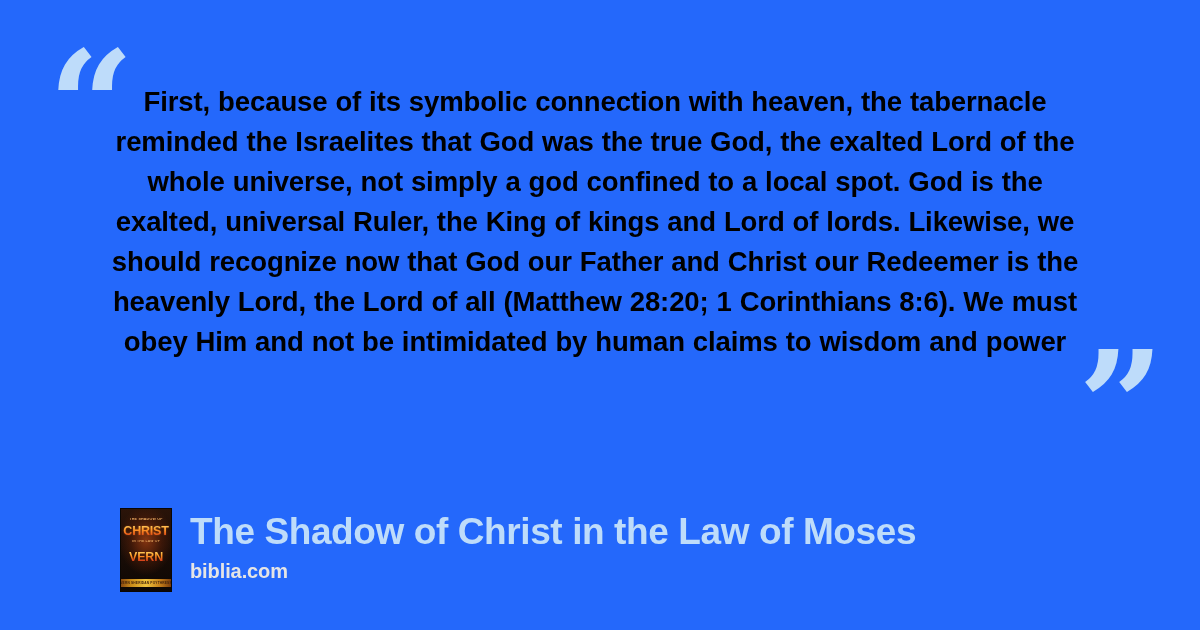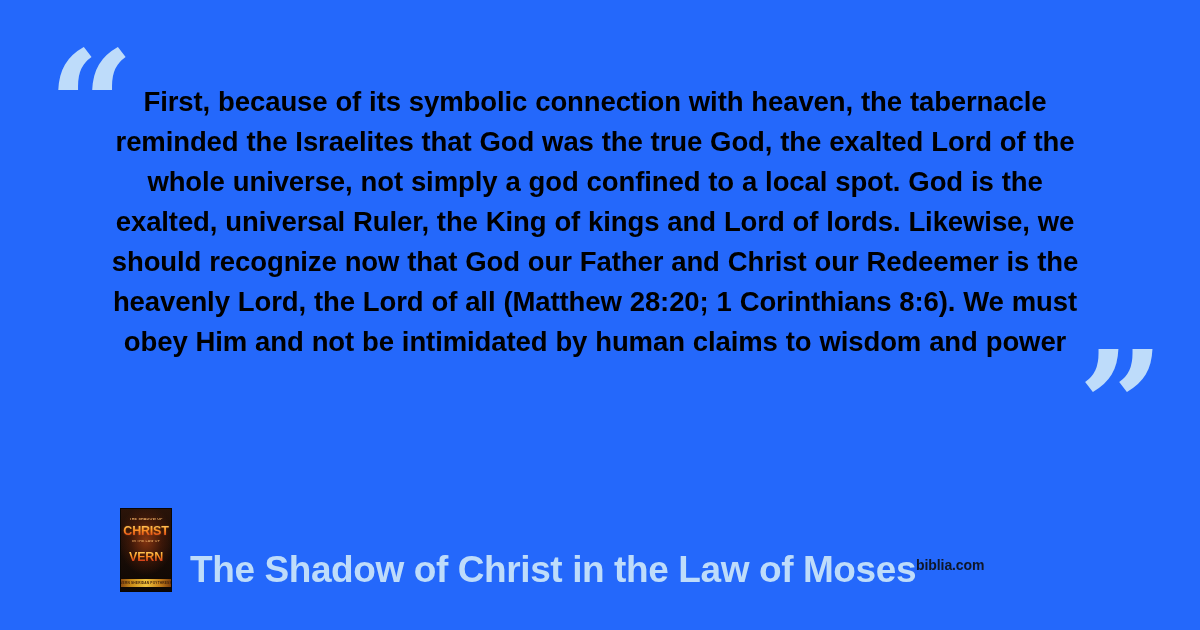--- a/index.html
+++ b/index.html
@@ -61,21 +61,21 @@
     letter-spacing: -0.1px;
     word-spacing: 0.4px;
   }
 
   
   .attribution {
     position: absolute;
     left: 120px;
     bottom: 38px;
     display: flex;
-    align-items: flex-end;
+    align-items: flex-start;
     gap: 18px;
   }
 
   .book-cover {
     position: relative;
     width: 52px;
     height: 84px;
     flex: 0 0 52px;
     background: #120a07;
     border: 1px solid #0a0604;
@@ -146,40 +146,40 @@
   .bc-author {
     font-size: 3.2px;
     font-weight: 700;
     letter-spacing: 0.2px;
     color: #40210a;
     white-space: nowrap;
   }
 
   .attribution-text {
     display: flex;
-    flex-direction: row;
+    flex-direction: column;
     justify-content: flex-start;
     padding-top: 2px;
   }
   .source-title {
     margin: 0;
     color: #bedcfa;
     font-family: "Liberation Sans", sans-serif;
     font-weight: 700;
     font-size: 37px;
     line-height: 44px;
     letter-spacing: -0.4px;
     white-space: nowrap;
   }
   .source-domain {
     margin: 4px 0 0 0;
-    color: #0f172a;
-    font-family: "Liberation Sans", sans-serif;
-    font-weight: 700;
-    font-size: 14px;
+    color: #e5e5e5;
+    font-family: "Liberation Sans", sans-serif;
+    font-weight: 700;
+    font-size: 20px;
     line-height: 26px;
     letter-spacing: -0.1px;
   }
 </style>
 </head>
 <body>
 
 <div class="quote-card">
 
   <span class="quote-mark quote-mark-open">“</span>

